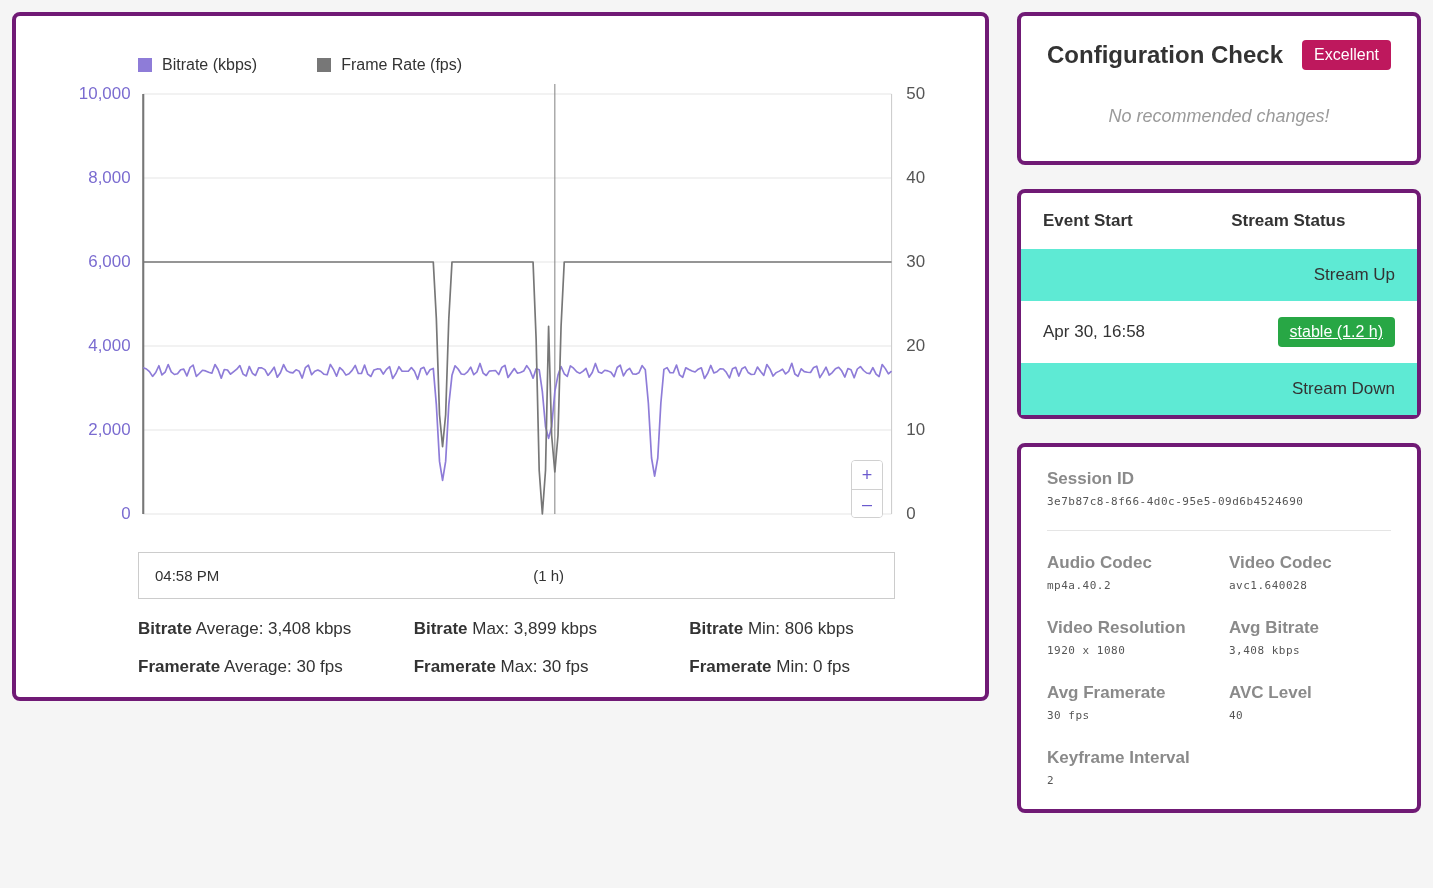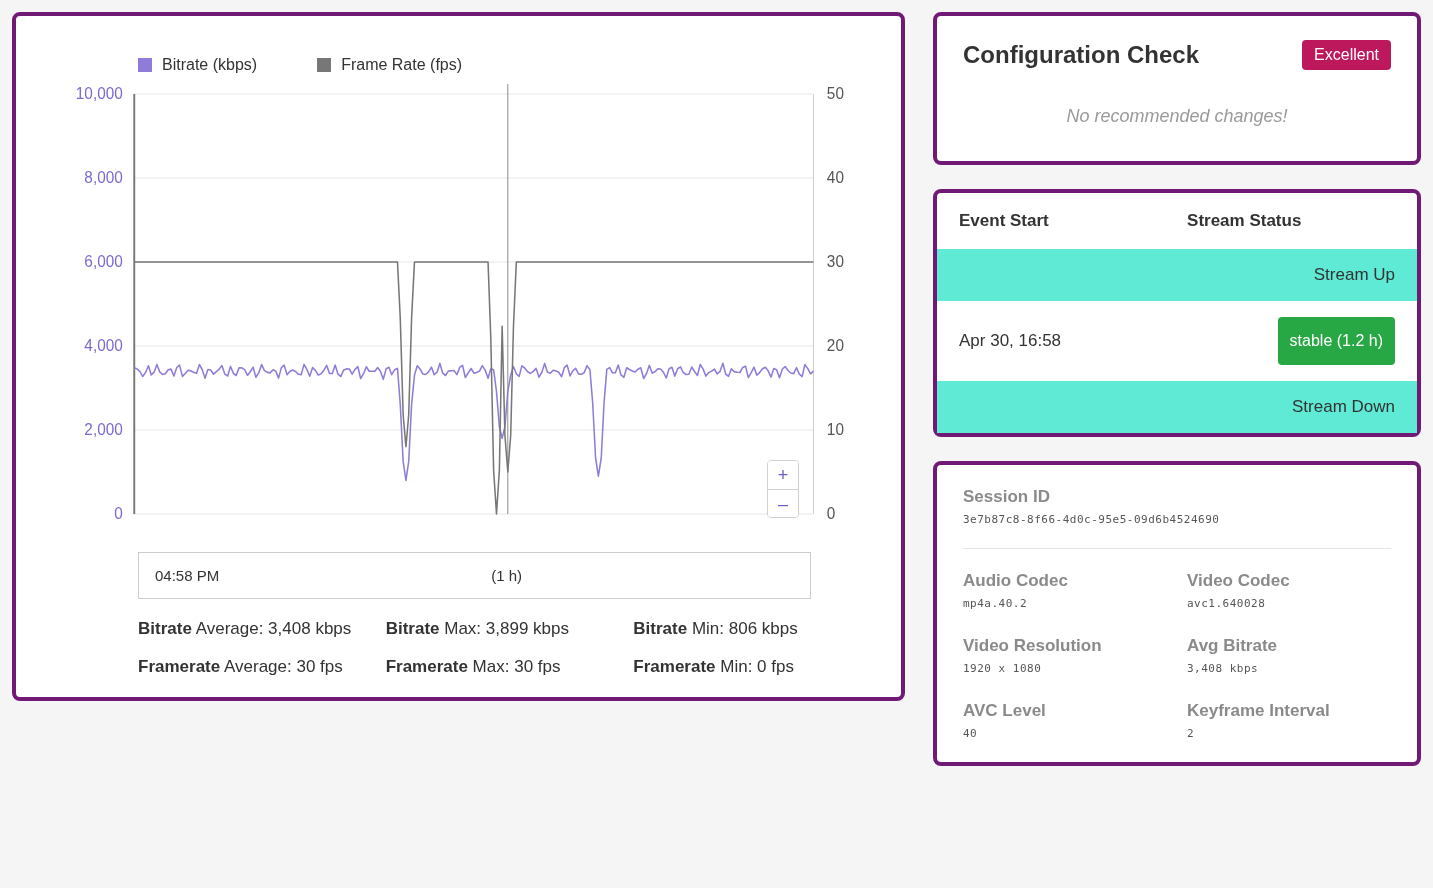--- a/index.html
+++ b/index.html
@@ -4,21 +4,21 @@
   <style>
     * { box-sizing: border-box; }
     body {
       margin: 0; padding: 12px 12px 0 12px;
       background: #f5f5f5;
       font-family: -apple-system, BlinkMacSystemFont, "Segoe UI", Helvetica, Arial, sans-serif;
       color: #333;
     }
     .layout { display: flex; gap: 28px; align-items: flex-start; }
     .main { flex: 1; }
-    .sidebar { width: 488px; display: flex; flex-direction: column; gap: 24px; }
+    .sidebar { width: 404px; display: flex; flex-direction: column; gap: 24px; }
     .card { background: #fff; border: 4px solid #701a75; border-radius: 8px; }
 
     
     .chart-card { padding: 30px 30px 20px 30px; }
     .legend { display: flex; gap: 60px; padding: 10px 0 10px 92px; }
     .legend-item { display: flex; align-items: center; gap: 10px; font-size: 16px; color: #333; }
     .swatch { width: 14px; height: 14px; display: inline-block; }
     .chart-frame { position: relative; }
     svg.chart { display: block; width: 100%; height: 450px; }
     .zoom-controls {
@@ -48,21 +48,21 @@
     .cfg-title { font-size: 24px; font-weight: 700; }
     .badge { background: #be185d; color: #fff; padding: 6px 12px; border-radius: 4px; font-size: 16px; }
     .cfg-msg { text-align: center; font-style: italic; color: #9a9a9a; font-size: 18px; margin-top: 36px; }
 
     .status-table { width: 100%; border-collapse: collapse; }
     .status-table th { text-align: left; font-size: 17px; font-weight: 700; padding: 18px 22px; }
     .status-table th:last-child { text-align: left; }
     .status-table td { padding: 16px 22px; font-size: 17px; }
     .status-table td:last-child { text-align: right; }
     .status-table tr.shade { background: #5eead4; }
-    .pill { background: #28a745; color: #fff; padding: 15px 12px; border-radius: 4px; font-size: 16px; display:inline-block; }
+    .pill { background: #28a745; color: #fff; padding: 6px 12px; border-radius: 4px; font-size: 16px; display:inline-block;text-decoration:underline; }
 
     .info-card { padding: 22px 26px; }
     .info-label { color: #8a8a8a; font-size: 17px; font-weight: 600; margin-bottom: 6px; }
     .info-value { font-family: ui-monospace, Menlo, Consolas, monospace; font-size: 11px; color: #555; letter-spacing: .5px; }
     .divider { border: 0; border-top: 1px solid #e5e5e5; margin: 22px 0; }
     .info-grid { display: grid; grid-template-columns: 1fr 1fr; column-gap: 20px; row-gap: 26px; }
   </style>
 </head>
 <body>
 
@@ -176,20 +176,24 @@
         </div>
         <div>
           <div class="info-label">Video Resolution</div>
           <div class="info-value">1920 x 1080</div>
         </div>
         <div>
           <div class="info-label">Avg Bitrate</div>
           <div class="info-value">3,408 kbps</div>
         </div>
         <div>
+          <div class="info-label">Avg Framerate</div>
+          <div class="info-value">30 fps</div>
+        </div>
+        <div>
           <div class="info-label">AVC Level</div>
           <div class="info-value">40</div>
         </div>
         <div>
           <div class="info-label">Keyframe Interval</div>
           <div class="info-value">2</div>
         </div>
       </div>
     </div>
 

